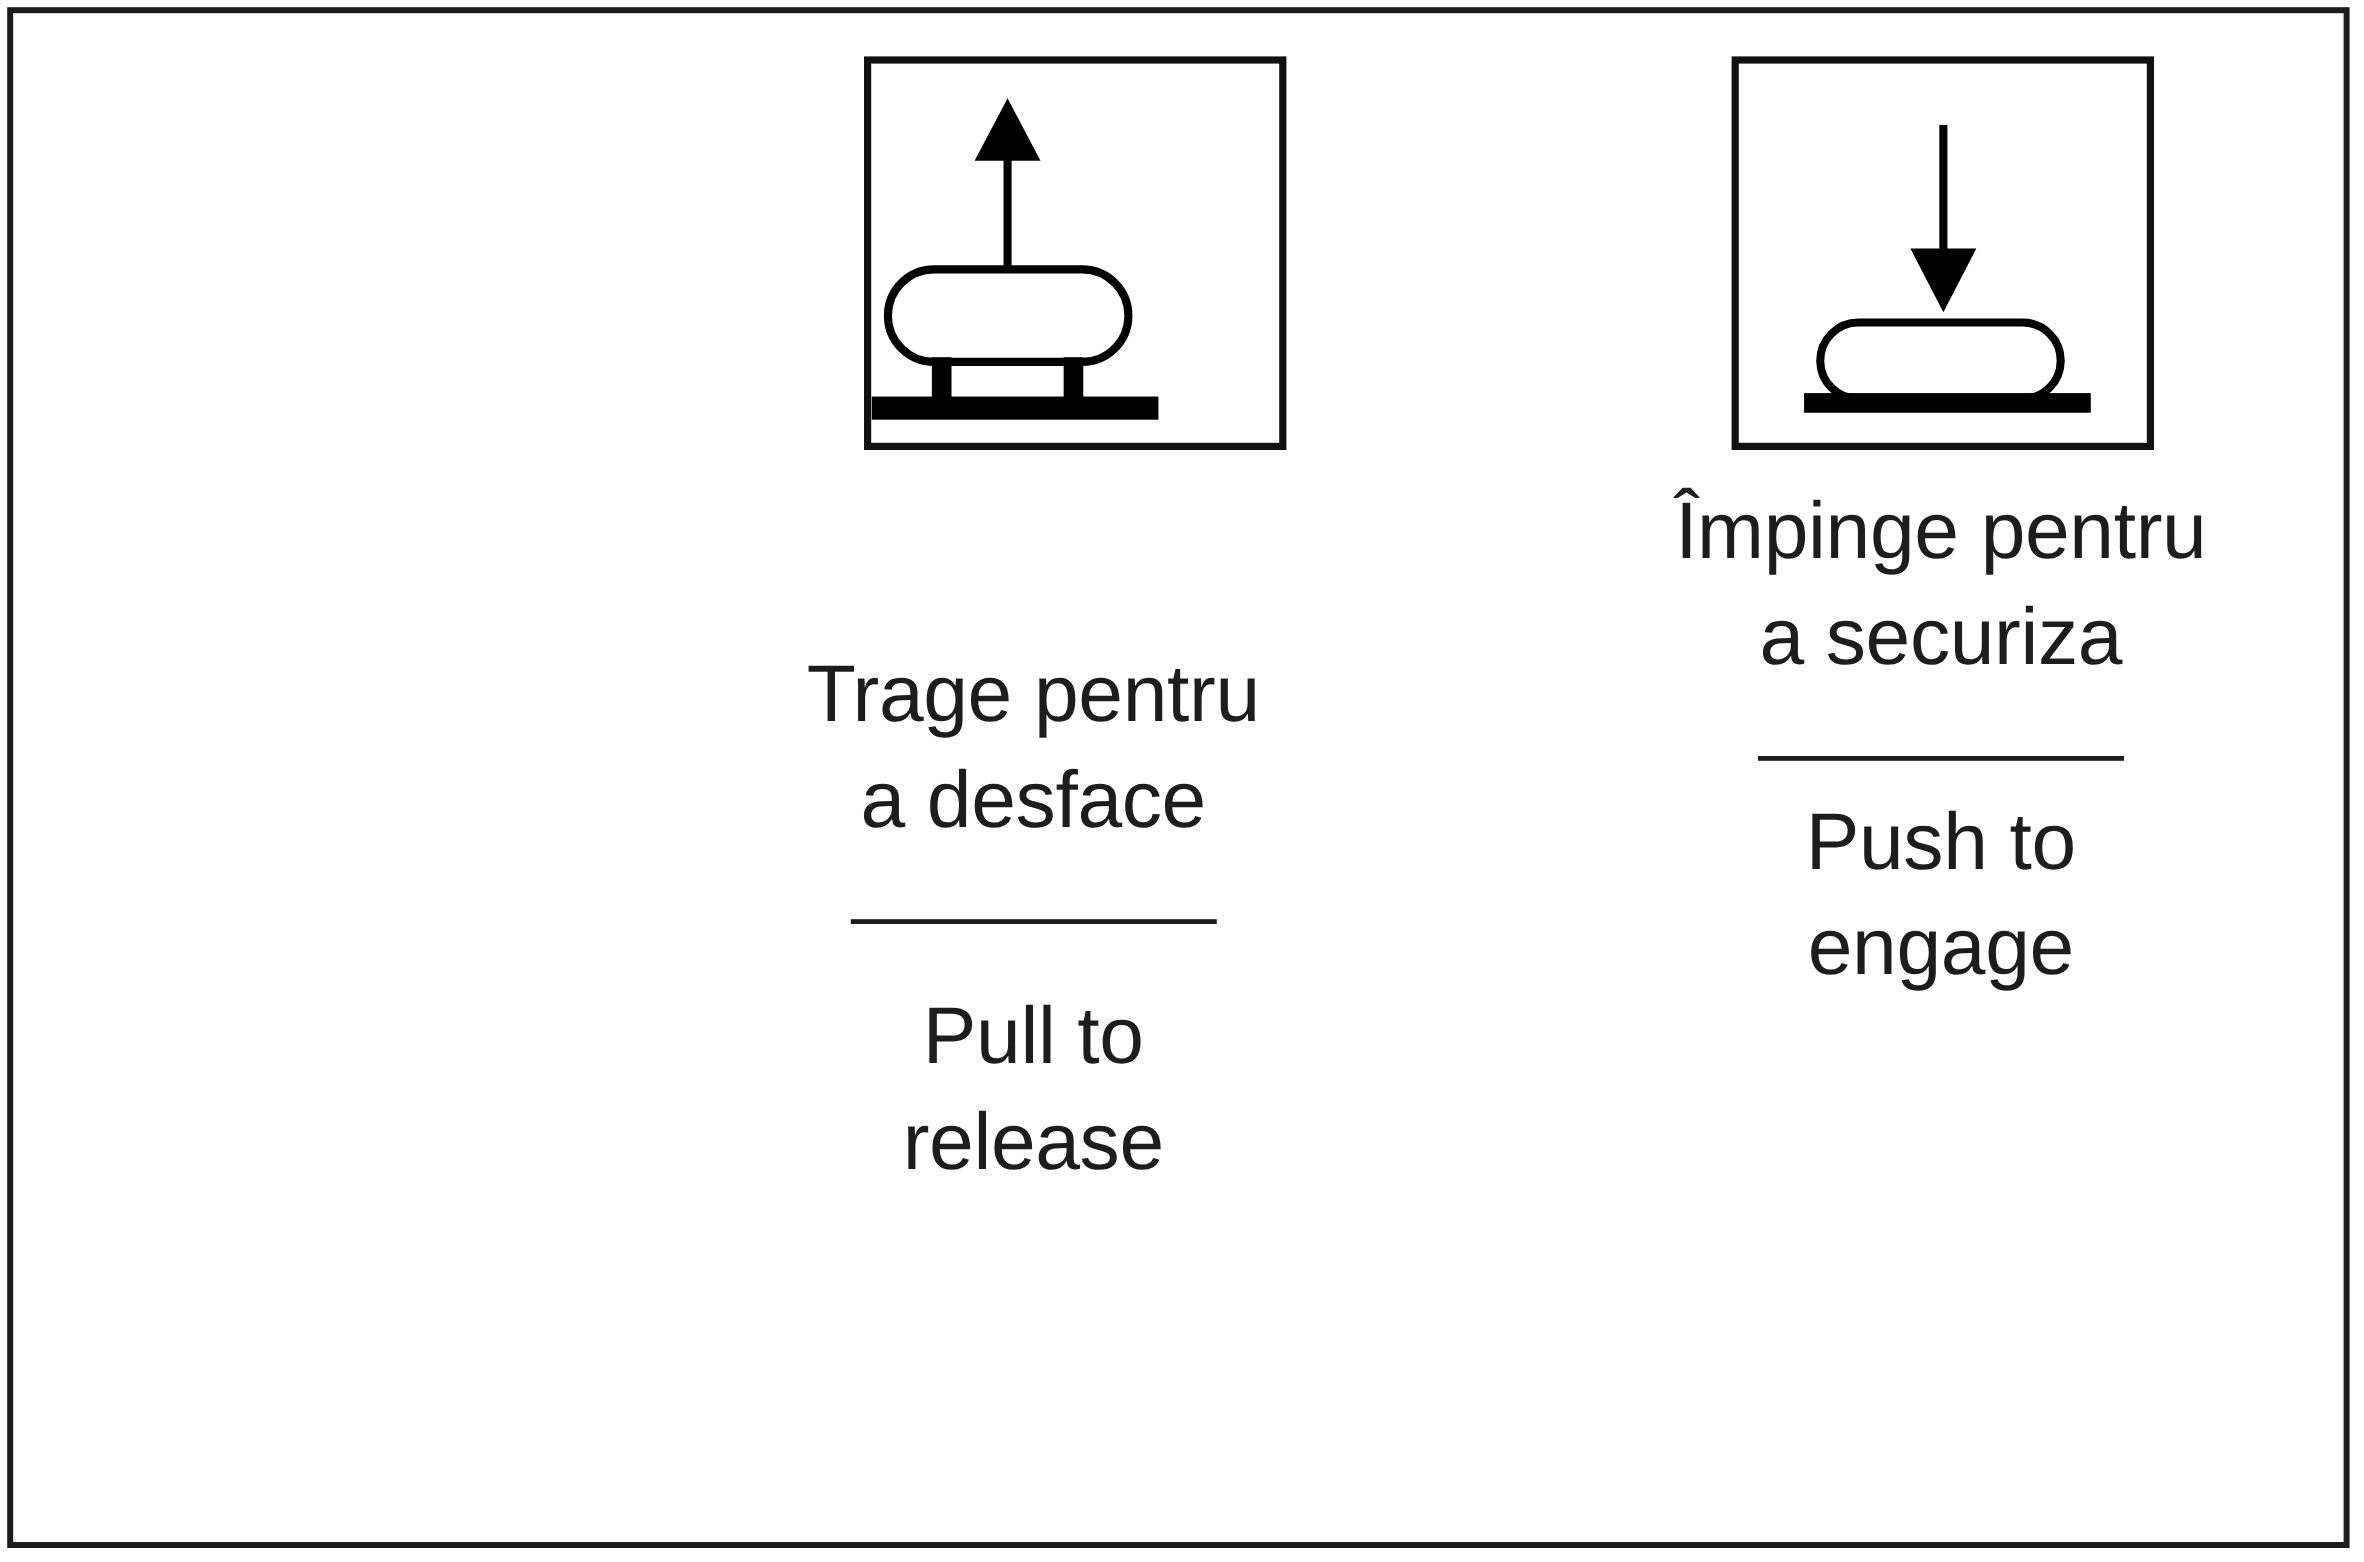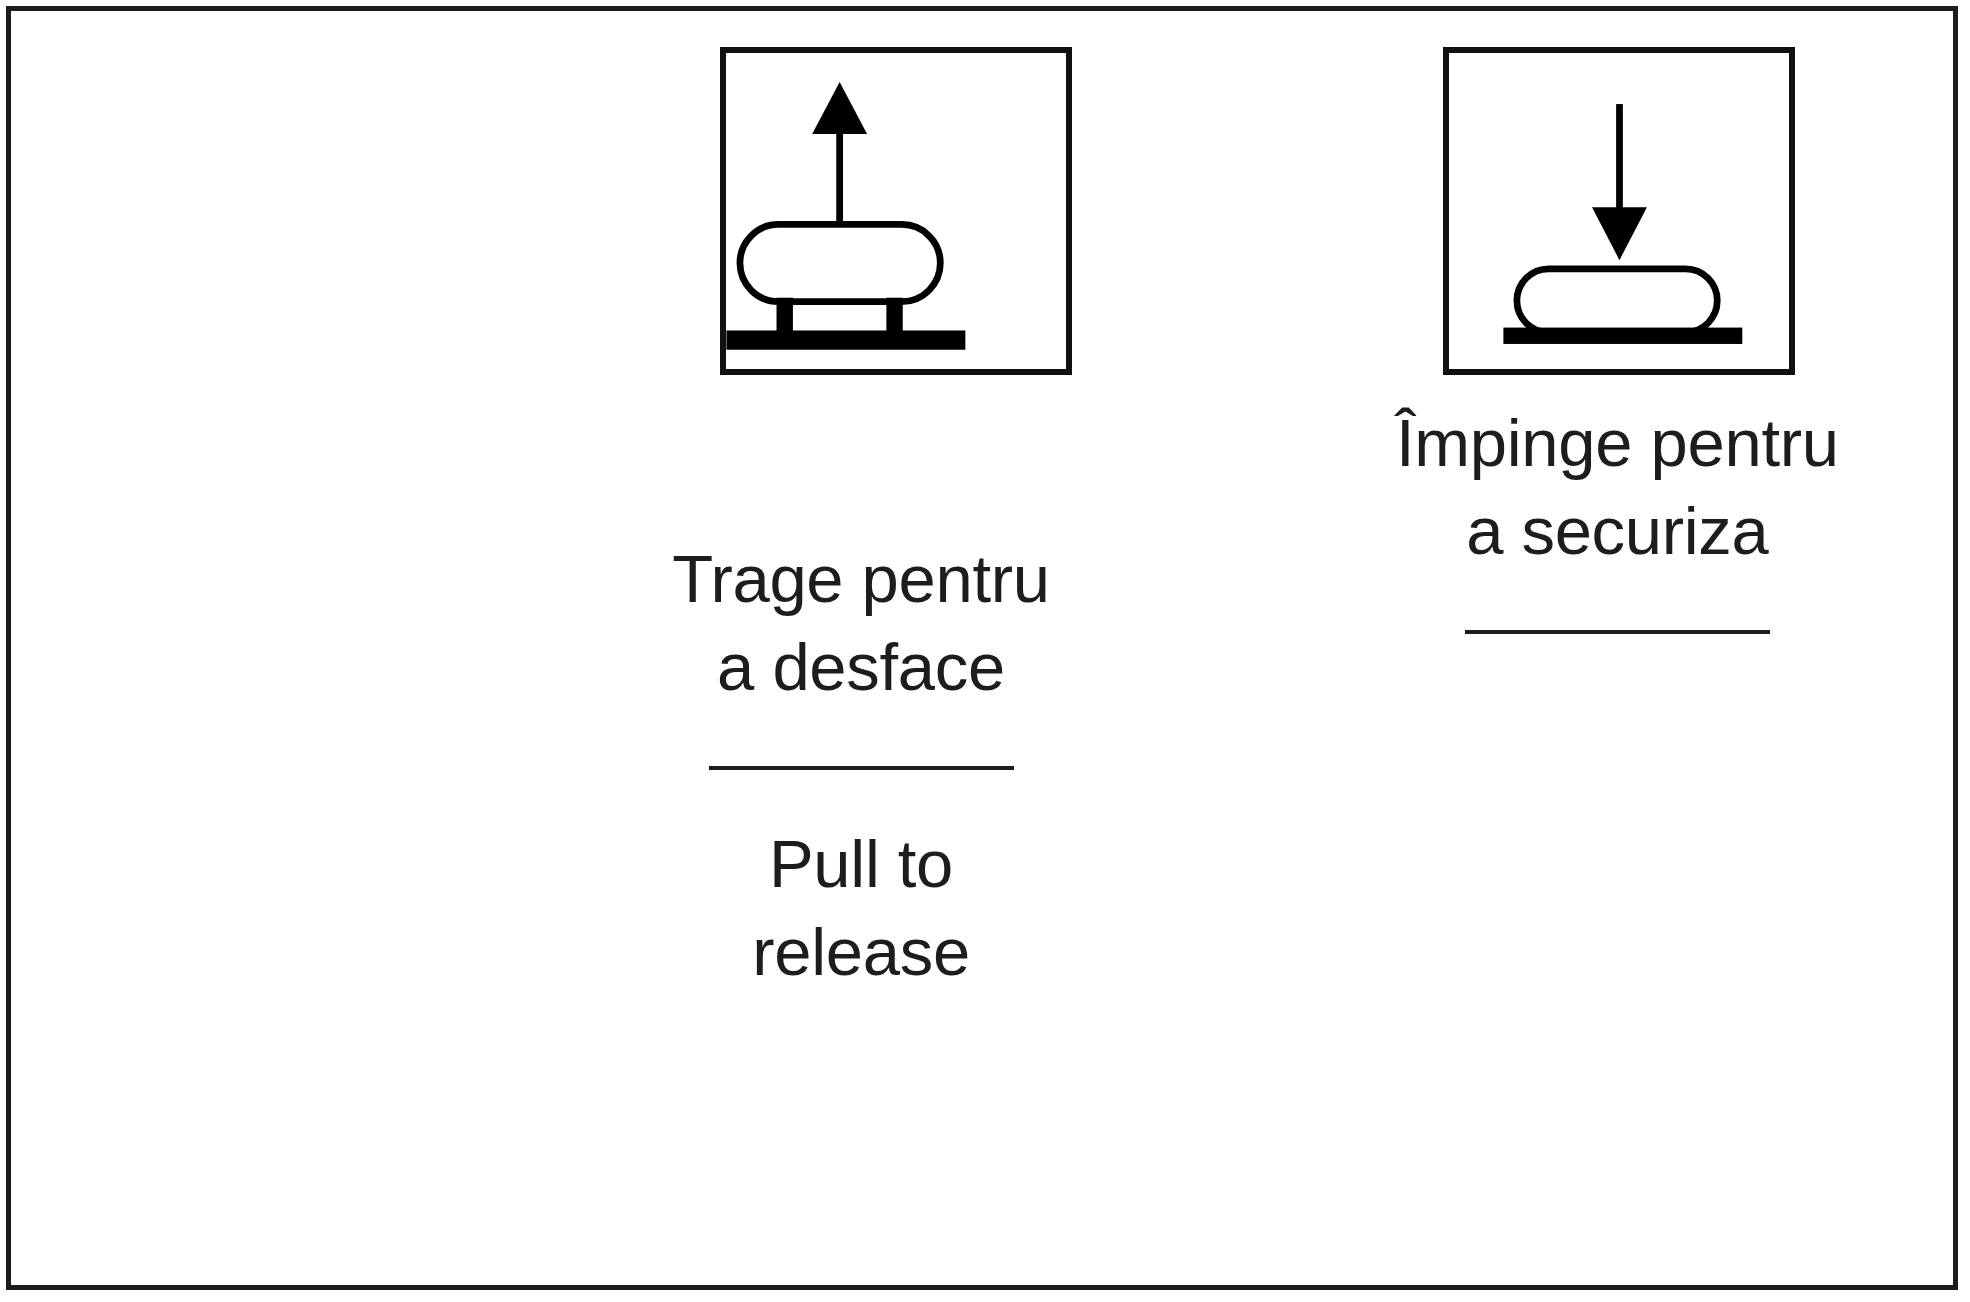--- a/index.html
+++ b/index.html
@@ -170,17 +170,19 @@
         </svg>
       </div>
 
       <div class="text-block ro-text">Împinge pentru
 a securiza</div>
 
       <div class="divider-wrap">
         <div class="divider"></div>
       </div>
 
+      <div class="text-block en-text">Push to
+engage</div>
     </div>
 
 
   </div>
 </div>
 
 </body></html>

